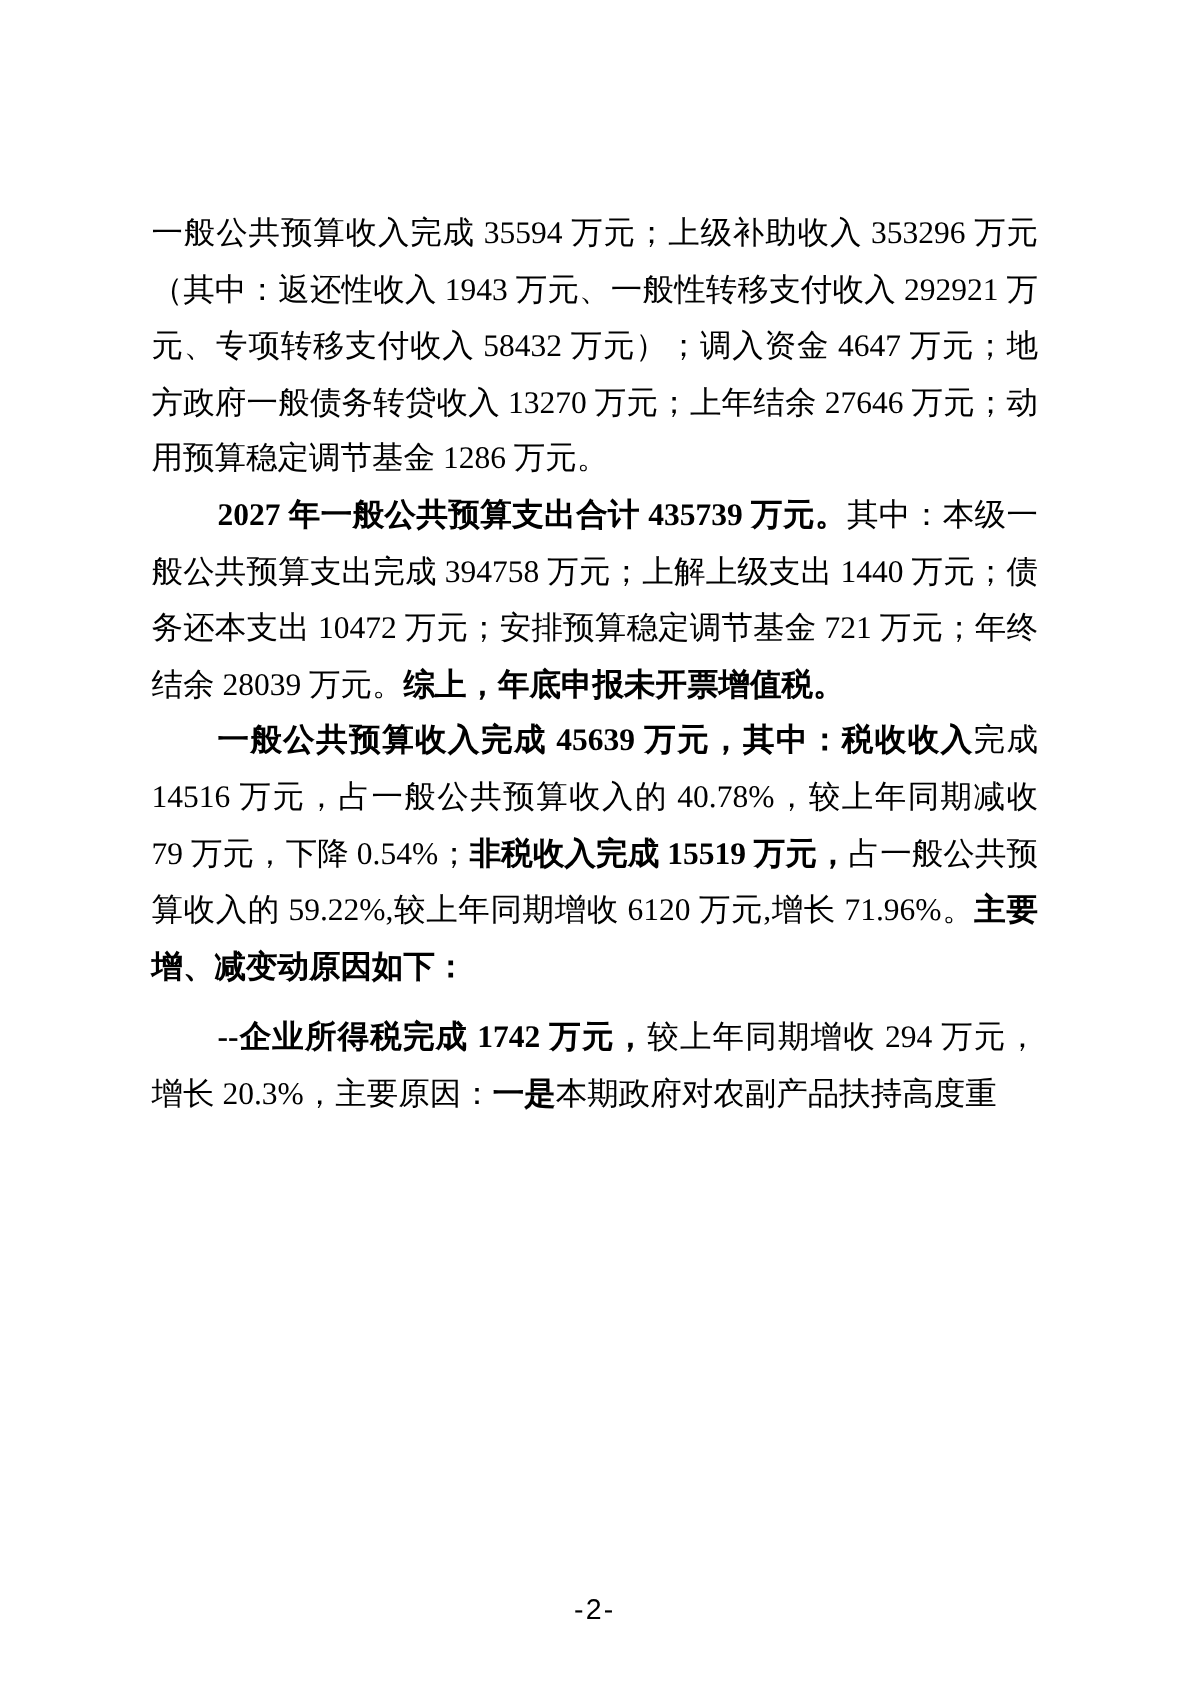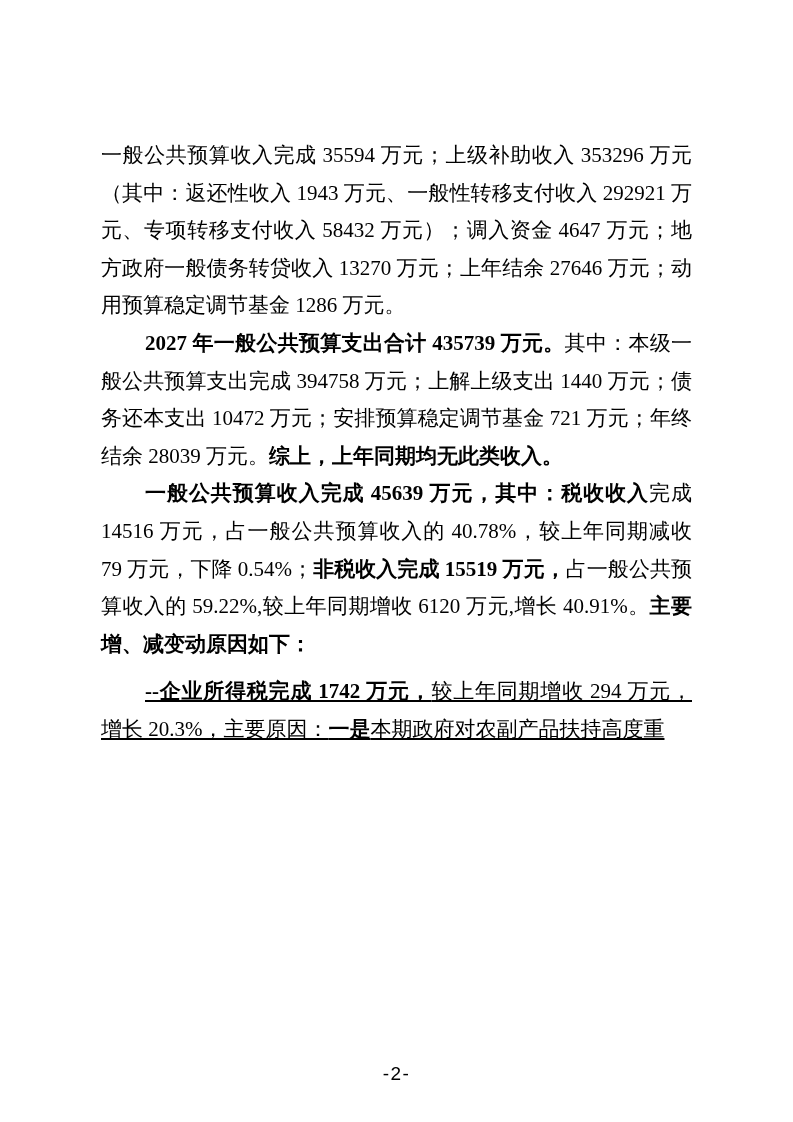--- a/index.html
+++ b/index.html
@@ -28,21 +28,20 @@
   }
   .content p {
     margin: 0;
     padding: 0;
   }
   .content p.indent {
     text-indent: 44px;
   }
   .content p.space-before {
     margin-top: 10px;
-    text-decoration: underline;
   }
   .run-bold {
     font-weight: 700;
   }
   .footer {
     position: absolute;
     left: 0;
     right: 0;
     top: 1063px;
     text-align: center;
@@ -51,20 +50,20 @@
     letter-spacing: 1.5px;
     color: #000000;
   }
 </style>
 </head>
 <body>
 
 <div class="page">
   <div class="content">
       <p><span>一般公共预算收入完成 35594 万元；上级补助收入 353296 万元（其中：返还性收入 1943 万元、一般性转移支付收入 292921 万元、专项转移支付收入 58432 万元）；调入资金 4647 万元；地方政府一般债务转贷收入 13270 万元；上年结余 27646 万元；动用预算稳定调节基金 1286 万元。</span></p>
-      <p class="indent"><span class="run-bold">2027 年一般公共预算支出合计 435739 万元。</span><span>其中：本级一般公共预算支出完成 394758 万元；上解上级支出 1440 万元；债务还本支出 10472 万元；安排预算稳定调节基金 721 万元；年终结余 28039 万元。</span><span class="run-bold">综上，上年同期均无此类收入。</span></p>
-      <p class="indent"><span class="run-bold">一般公共预算收入完成 45639 万元，其中：税收收入</span><span>完成 14516 万元，占一般公共预算收入的 40.78%，较上年同期减收 79 万元，下降 0.54%；</span><span class="run-bold">非税收入完成 15519 万元，</span><span>占一般公共预算收入的 59.22%,较上年同期增收 6120 万元,增长 40.91%。</span><span class="run-bold">主要增、减变动原因如下：</span></p>
+      <p class="indent"><span class="run-bold">2027 年一般公共预算支出合计 435739 万元。</span><span>其中：本级一般公共预算支出完成 394758 万元；上解上级支出 1440 万元；债务还本支出 10472 万元；安排预算稳定调节基金 721 万元；年终结余 28039 万元。</span><span class="run-bold">综上，年底申报未开票增值税。</span></p>
+      <p class="indent"><span class="run-bold">一般公共预算收入完成 45639 万元，其中：税收收入</span><span>完成 14516 万元，占一般公共预算收入的 40.78%，较上年同期减收 79 万元，下降 0.54%；</span><span class="run-bold">非税收入完成 15519 万元，</span><span>占一般公共预算收入的 59.22%,较上年同期增收 6120 万元,增长 71.96%。</span><span class="run-bold">主要增、减变动原因如下：</span></p>
       <p class="indent space-before"><span class="run-bold">--企业所得税完成 1742 万元，</span><span>较上年同期增收 294 万元，增长 20.3%，主要原因：</span><span class="run-bold">一是</span><span>本期政府对农副产品扶持高度重</span></p>
     </div>
   <div class="footer">
     <span>-2-</span>
   </div>
 </div>
 
 </body></html>

